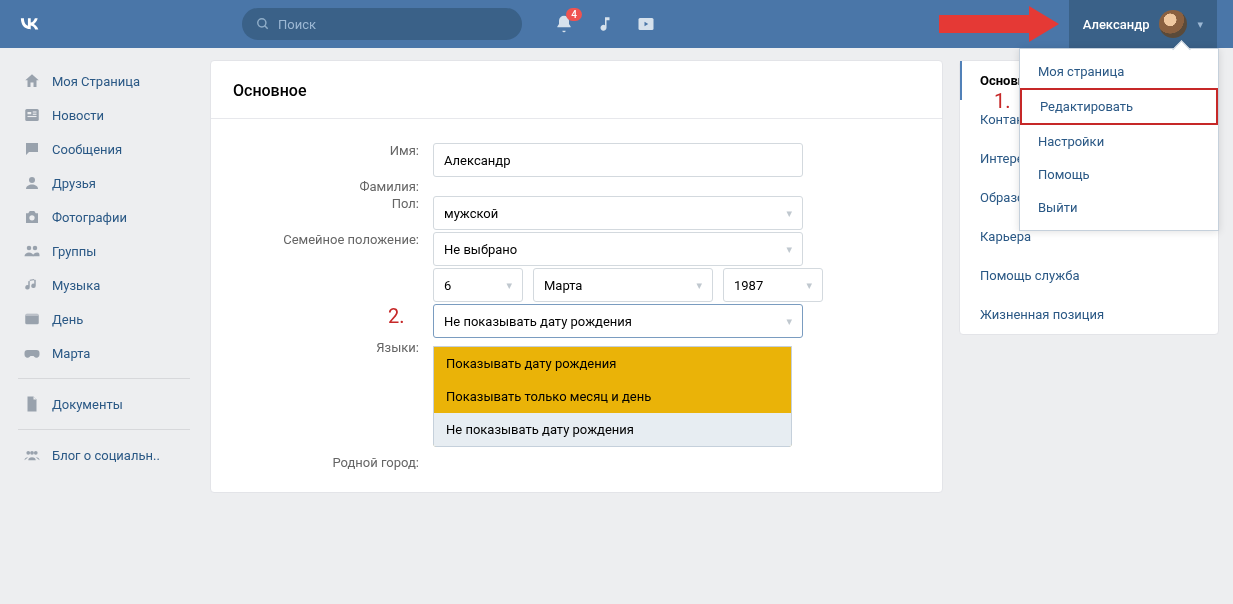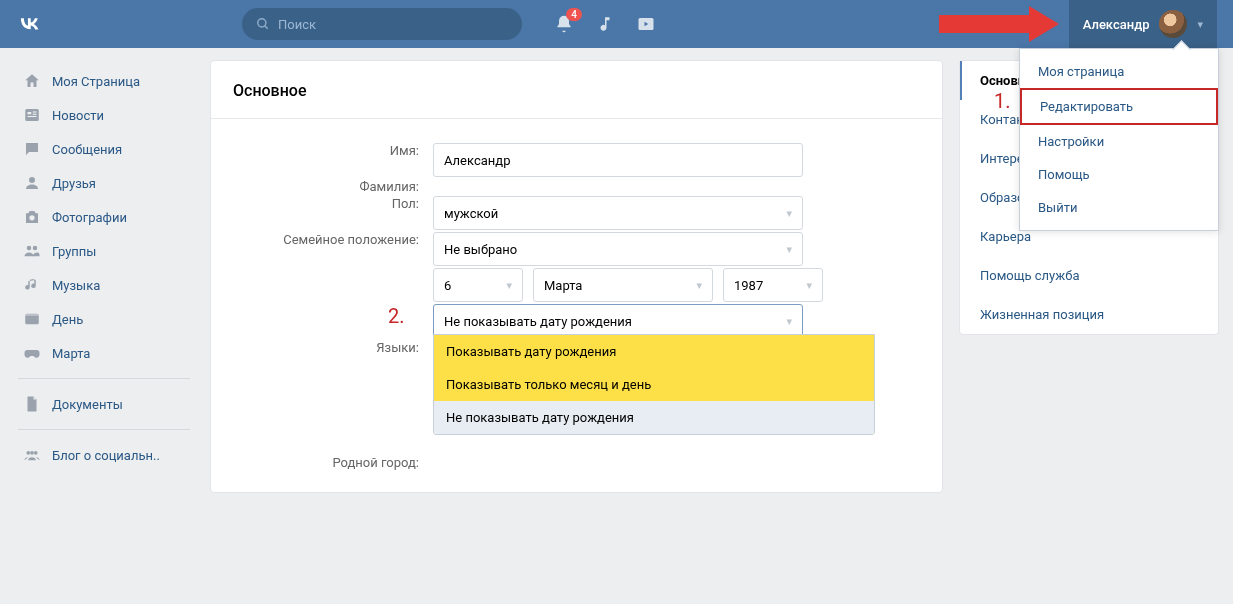--- a/index.html
+++ b/index.html
@@ -46,21 +46,21 @@
   .form-select { display: flex; align-items: center; justify-content: space-between; cursor: pointer; }
   .select-chevron { color: #c0c8cf; font-size: 11px; }
   .bd-group { display: flex; gap: 10px; }
   .bd-day { width: 90px; }
   .bd-month { width: 180px; }
   .bd-year { width: 100px; }
   
   .marker-box { border: 2px solid #c62828; padding: 4px 0; margin-right: 14px; position: absolute; left: 53px; width: 147px; height: 36px; top: -2px; display: flex; align-items: center; justify-content: flex-end; padding-right: 10px; color: #656565; font-size: 13px; }
   .marker-2 { position: absolute; left: 155px; top: 0; color: #c62828; font-size: 20px; font-weight: 400; }
   
-  .dropdown-open { position: absolute; left: 200px; top: 30px; width: 442px; background: #fde047; border: 1px solid #c5d0db; border-radius: 0 0 3px 3px; z-index: 5; }
+  .dropdown-open { position: absolute; left: 200px; top: 42px; width: 359px; background: #eab308; border: 1px solid #c5d0db; border-radius: 0 0 3px 3px; z-index: 5; }
   .dropdown-open .opt { padding: 9px 12px; font-size: 13px; color: #000; cursor: pointer; }
   .dropdown-open .opt.sel { background: #e7edf2; }
   .dropdown-viz-wrap { position: relative; }
   
   
   .right-panel { width: 260px; position: relative; }
   .settings-tabs { background: #fff; border: 1px solid #e3e4e8; border-radius: 4px; }
   .settings-tab { padding: 12px 20px; font-size: 13px; color: #2a5885; cursor: pointer; }
   .settings-tab.active { font-weight: 700; color: #000; border-left: 2px solid #5181b8; padding-left: 18px; }
   

